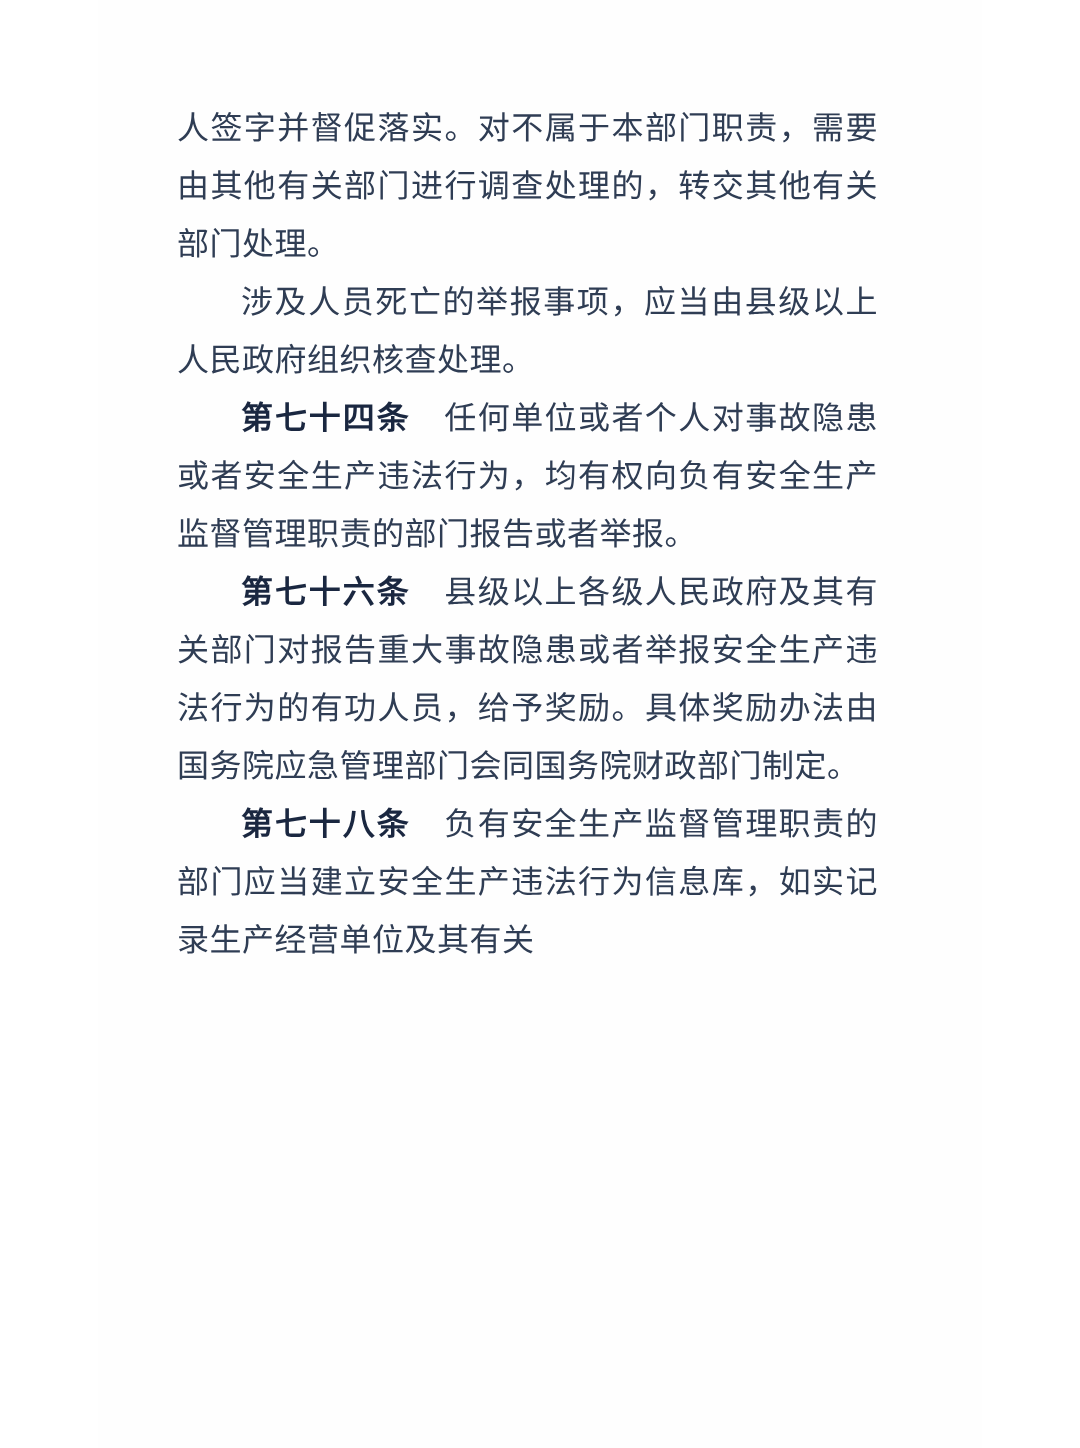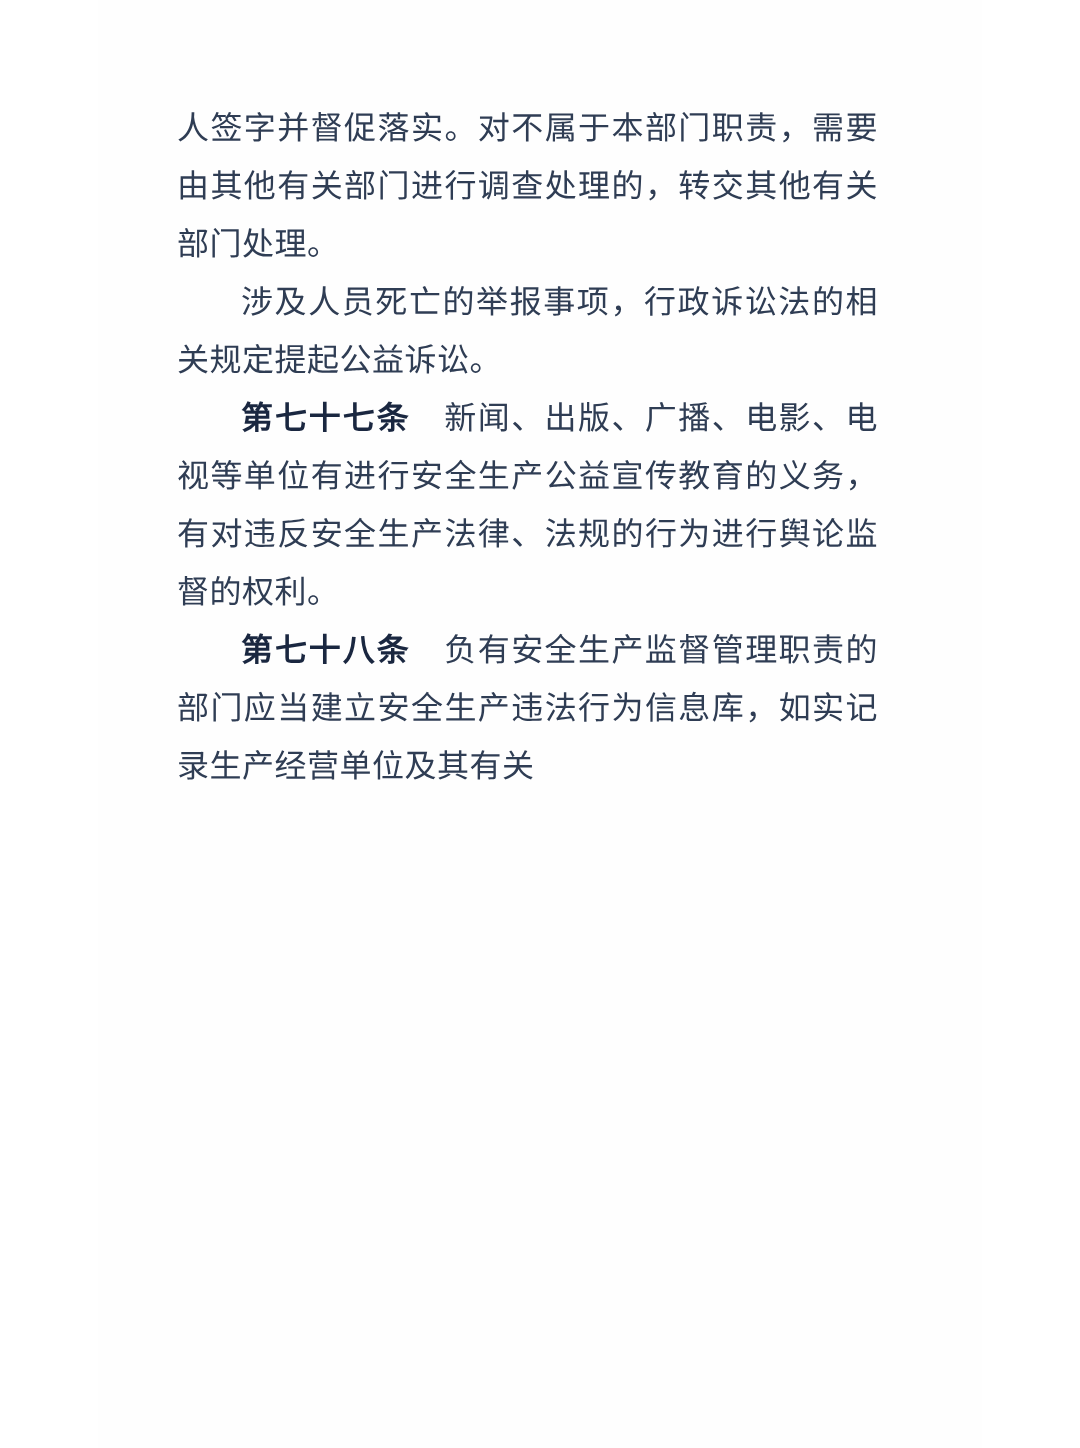--- a/index.html
+++ b/index.html
@@ -45,23 +45,24 @@
     color: inherit;
   }
 </style>
 </head>
 <body>
 
 <div class="page">
 
   <p class="para no-indent"><span class="body-text">人签字并督促落实。对不属于本部门职责，需要由其他有关部门进行调查处理的，转交其他有关部门处理。</span></p>
 
-  <p class="para"><span class="body-text">涉及人员死亡的举报事项，行政诉讼法的相关规定提起公益诉讼。</span></p>
+  <p class="para"><span class="body-text">涉及人员死亡的举报事项，应当由县级以上人民政府组织核查处理。</span></p>
+
+  <p class="para"><span class="article-no">第七十四条</span><span class="body-text">任何单位或者个人对事故隐患或者安全生产违法行为，均有权向负有安全生产监督管理职责的部门报告或者举报。</span></p>
 
 
 
+  <p class="para"><span class="article-no">第七十六条</span><span class="body-text">县级以上各级人民政府及其有关部门对报告重大事故隐患或者举报安全生产违法行为的有功人员，给予奖励。具体奖励办法由国务院应急管理部门会同国务院财政部门制定。</span></p>
 
-
-  <p class="para"><span class="article-no">第七十七条</span><span class="body-text">新闻、出版、广播、电影、电视等单位有进行安全生产公益宣传教育的义务，有对违反安全生产法律、法规的行为进行舆论监督的权利。</span></p>
 
   <p class="para"><span class="article-no">第七十八条</span><span class="body-text">负有安全生产监督管理职责的部门应当建立安全生产违法行为信息库，如实记录生产经营单位及其有关</span></p>
 
 </div>
 
 </body></html>

